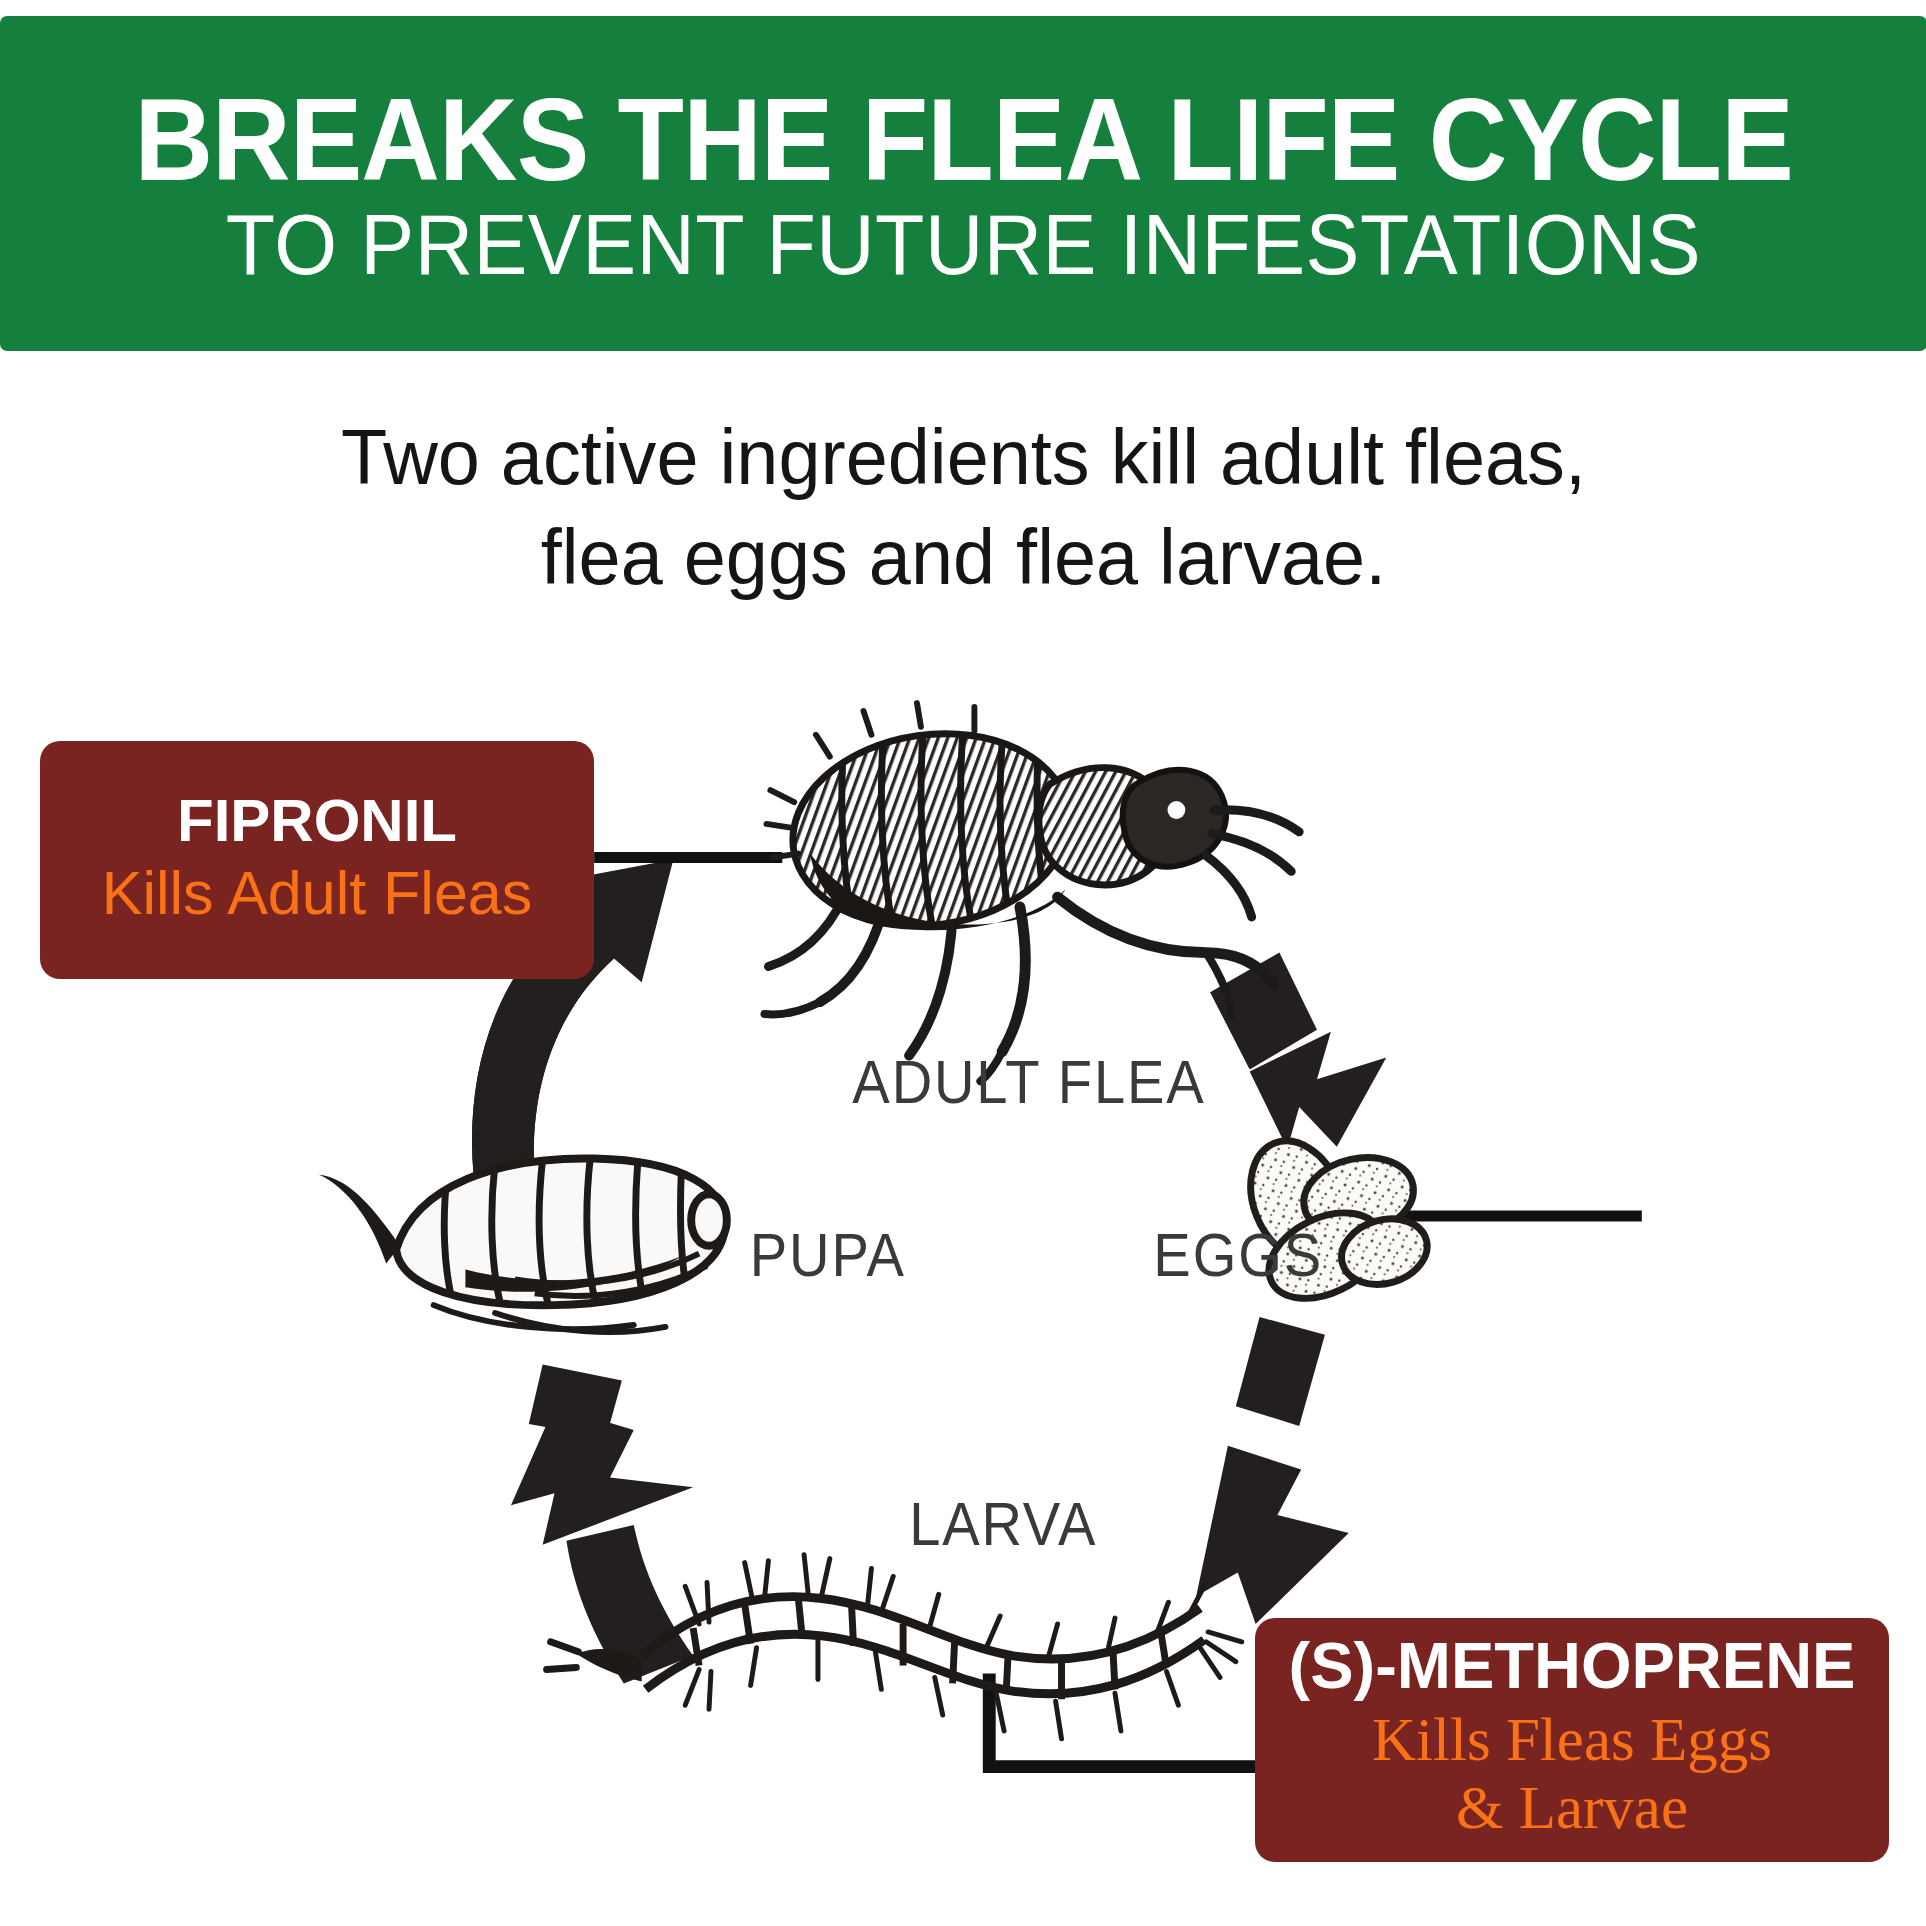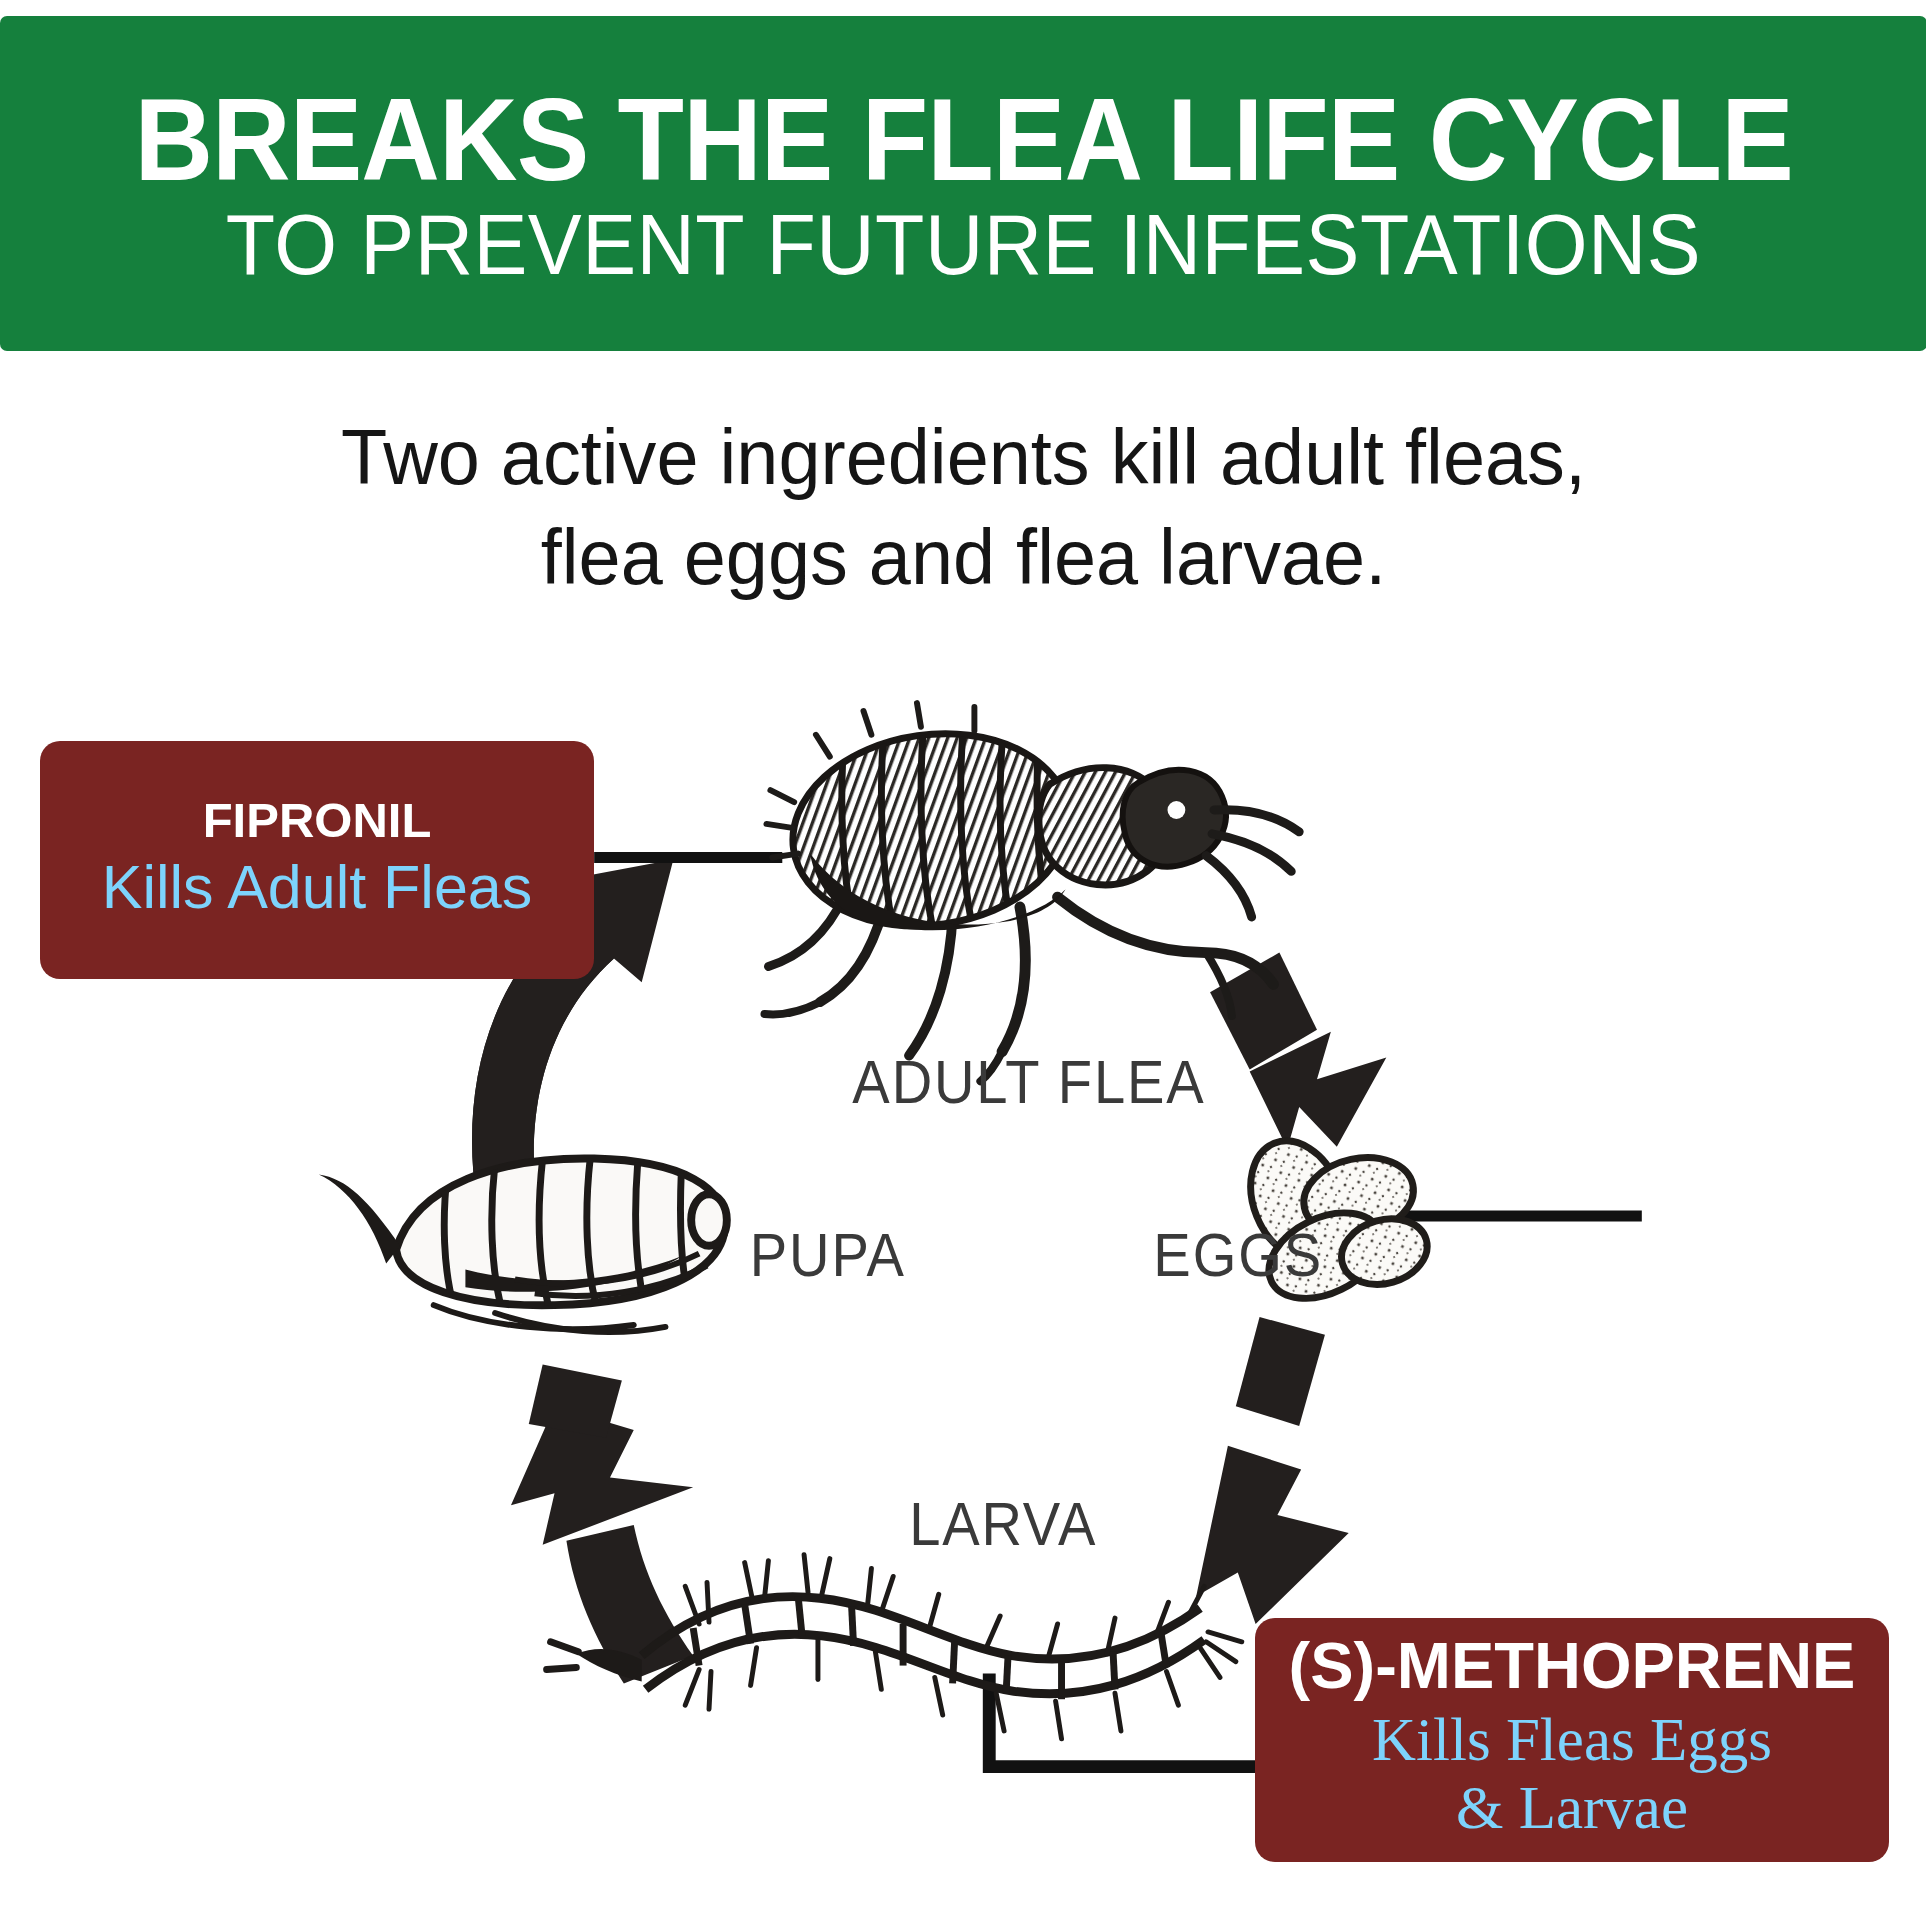--- a/index.html
+++ b/index.html
@@ -88,31 +88,31 @@
   }
   .callout .cal-title {
     font-family: "Liberation Sans Narrow", "Liberation Sans", sans-serif;
     font-weight: bold;
     letter-spacing: 0px;
     color: #ffffff;
   }
   .callout .cal-sub {
     font-family: "Liberation Sans Narrow", "Liberation Sans", sans-serif;
     font-weight: normal;
-    color: #7dd3fc;
+    color: #f97316;
   }
 
   #callout-fipronil {
     left: 40px;
     top: 741px;
     width: 554px;
     height: 238px;
     padding: 10px 18px 14px 18px;
   }
-  #callout-fipronil .cal-title { font-size: 49px; line-height: 1.05; }
+  #callout-fipronil .cal-title { font-size: 60px; line-height: 1.05; }
   #callout-fipronil .cal-sub   { font-size: 61px; line-height: 1.1; margin-top: 8px; }
 
   #callout-methoprene {
     left: 1255px;
     top: 1618px;
     width: 634px;
     height: 244px;
     padding: 10px 14px 16px 14px;
   }
   #callout-methoprene .cal-title { font-size: 65px; line-height: 1.05; }

